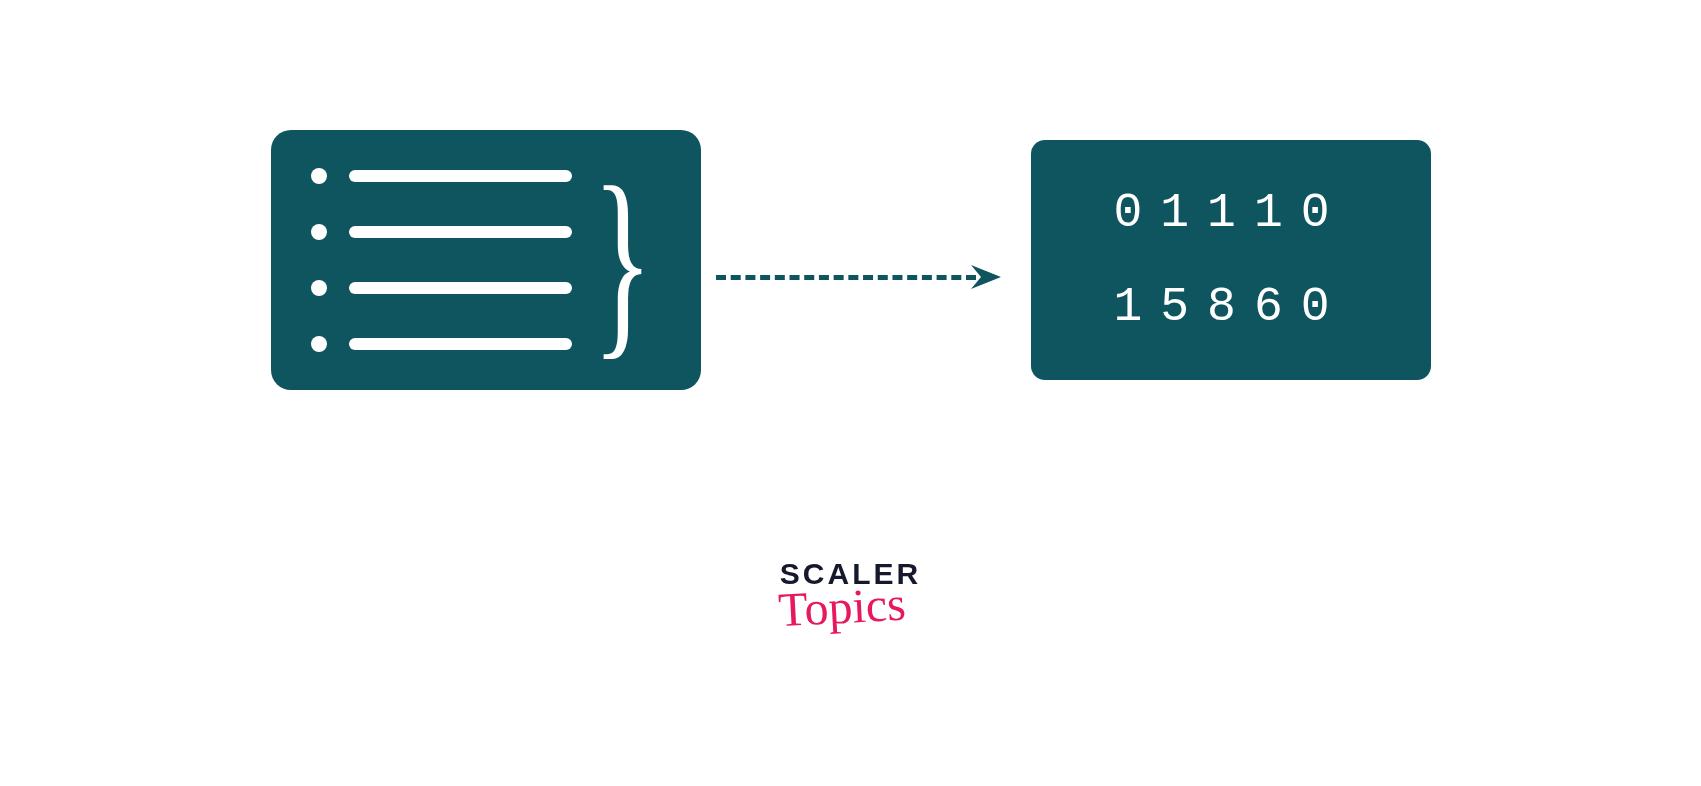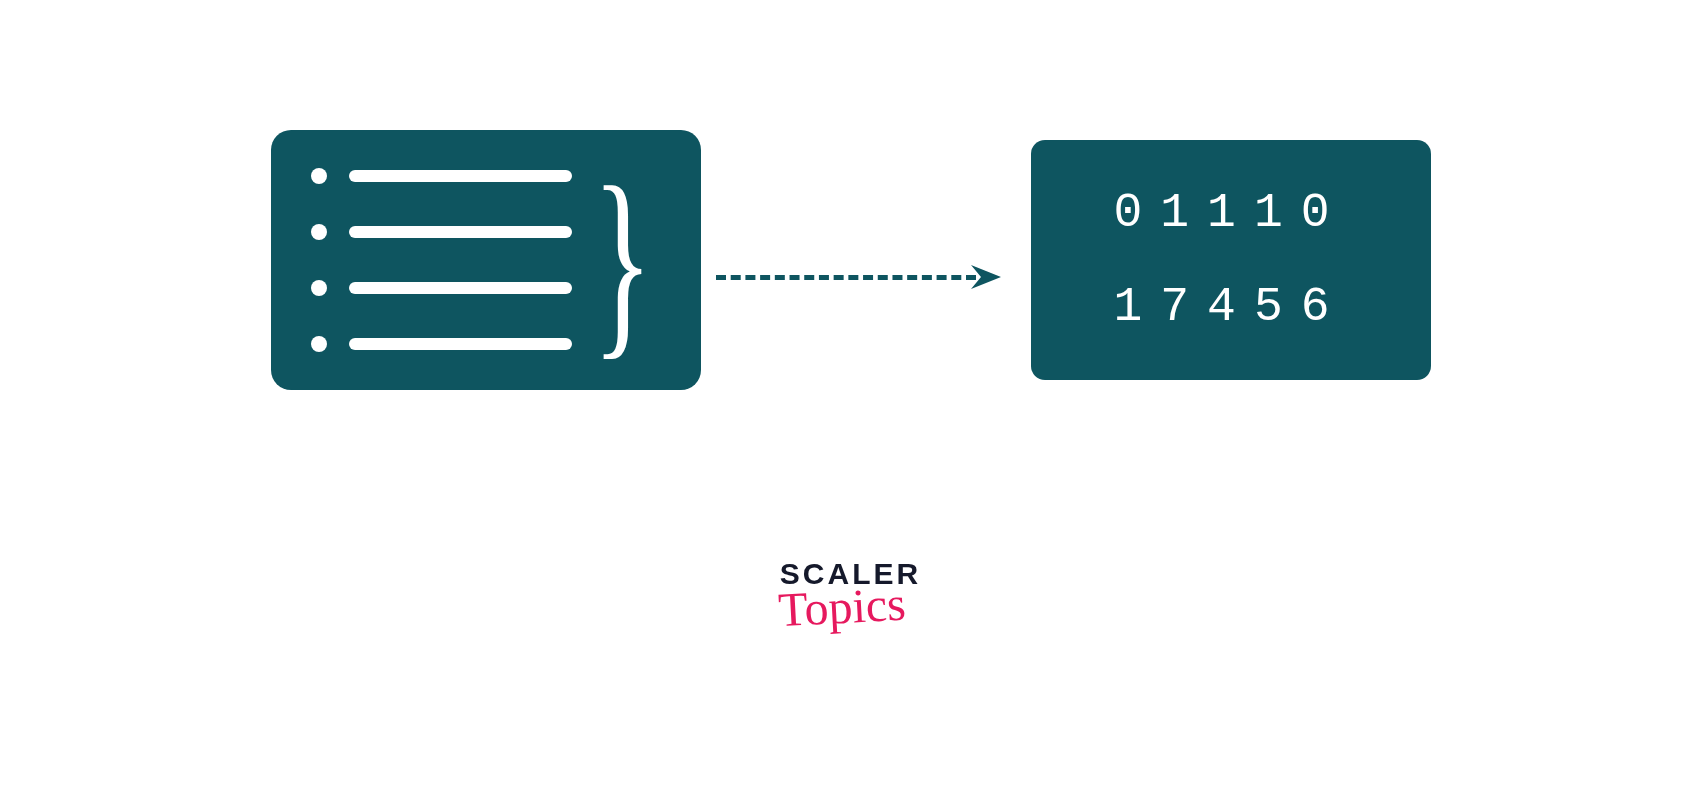--- a/index.html
+++ b/index.html
@@ -167,21 +167,21 @@
     <div class="arrow-line"></div>
     <div class="arrow-head">
       <svg width="36" height="30" viewBox="0 0 36 30">
         <path d="M 0 3 L 30 15 L 0 27 L 10 15 Z" fill="#0e5560"></path>
       </svg>
     </div>
   </div>
 
   <div class="binary-box">
     <div class="binary-text">01110</div>
-    <div class="binary-text">17456</div>
+    <div class="binary-text">15860</div>
   </div>
 
 </div>
 
 <div class="logo-container">
   <div class="logo-main">SCALER</div>
   <div class="logo-sub">Topics</div>
 </div>
 
 </body></html>

